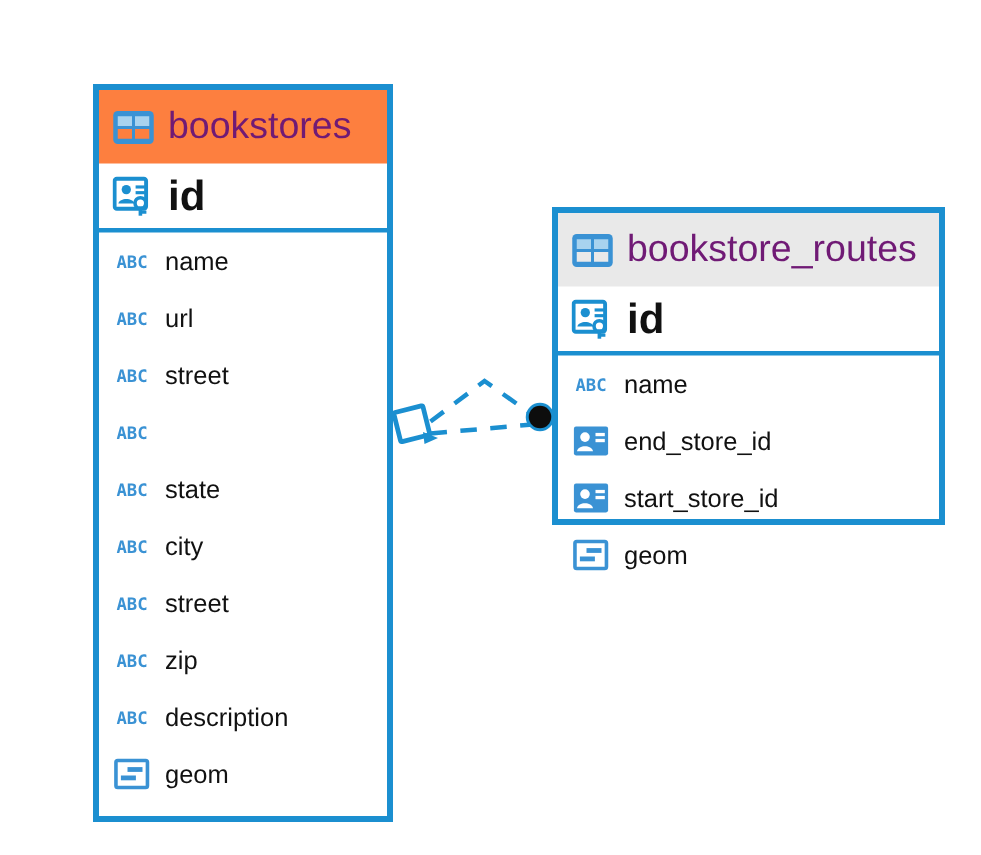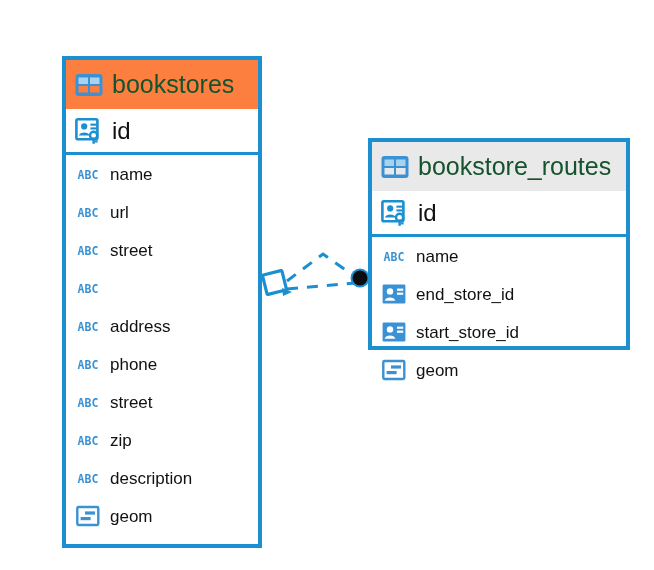--- a/index.html
+++ b/index.html
@@ -33,21 +33,21 @@
     align-items: center;
     box-sizing: border-box;
     height: 49px;
     padding: 0 6px 0 9px;
     gap: 9px;
   }
   .entity-header.accent   { background: #fd7f3f; }
   .entity-header.neutral  { background: #e9e9e9; }
   .entity-title {
     font-size: 25px;
-    color: #14532d;
+    color: #701a75;
     line-height: 1;
     white-space: nowrap;
   }
 
   
   .field-list { display: block; }
   .field-row {
     display: flex;
     align-items: center;
     box-sizing: border-box;
@@ -59,22 +59,22 @@
     height: 46px;
     border-bottom: 3px solid #1b8fd0;
   }
   .field-name {
     font-size: 17px;
     color: #111111;
     line-height: 1;
     white-space: nowrap;
   }
   .field-row.key-row .field-name {
-    font-weight: normal;
-    font-size: 24px;
+    font-weight: bold;
+    font-size: 28px;
   }
   .field-icon {
     flex: 0 0 auto;
     display: block;
     width: 26px;
     height: 26px;
   }
   .field-row.key-row .field-icon { width: 28px; height: 28px; }
   .entity-header .field-icon { width: 28px; height: 24px; }
 
@@ -164,28 +164,28 @@
       <div class="field-row">
         <svg class="field-icon" viewBox="0 0 26 26" xmlns="http://www.w3.org/2000/svg">
           <text x="13" y="17.5" text-anchor="middle" fill="#3a92d4" font-family="'DejaVu Sans Mono', monospace" font-size="11.5" font-weight="bold">ABC</text>
         </svg>
       </div>
 
       <div class="field-row">
         <svg class="field-icon" viewBox="0 0 26 26" xmlns="http://www.w3.org/2000/svg">
           <text x="13" y="17.5" text-anchor="middle" fill="#3a92d4" font-family="'DejaVu Sans Mono', monospace" font-size="11.5" font-weight="bold">ABC</text>
         </svg>
-        <span class="field-name">address</span>
-      </div>
-
-      <div class="field-row">
-        <svg class="field-icon" viewBox="0 0 26 26" xmlns="http://www.w3.org/2000/svg">
-          <text x="13" y="17.5" text-anchor="middle" fill="#3a92d4" font-family="'DejaVu Sans Mono', monospace" font-size="11.5" font-weight="bold">ABC</text>
-        </svg>
-        <span class="field-name">phone</span>
+        <span class="field-name">state</span>
+      </div>
+
+      <div class="field-row">
+        <svg class="field-icon" viewBox="0 0 26 26" xmlns="http://www.w3.org/2000/svg">
+          <text x="13" y="17.5" text-anchor="middle" fill="#3a92d4" font-family="'DejaVu Sans Mono', monospace" font-size="11.5" font-weight="bold">ABC</text>
+        </svg>
+        <span class="field-name">city</span>
       </div>
 
       <div class="field-row">
         <svg class="field-icon" viewBox="0 0 26 26" xmlns="http://www.w3.org/2000/svg">
           <text x="13" y="17.5" text-anchor="middle" fill="#3a92d4" font-family="'DejaVu Sans Mono', monospace" font-size="11.5" font-weight="bold">ABC</text>
         </svg>
         <span class="field-name">street</span>
       </div>
 
       <div class="field-row">

